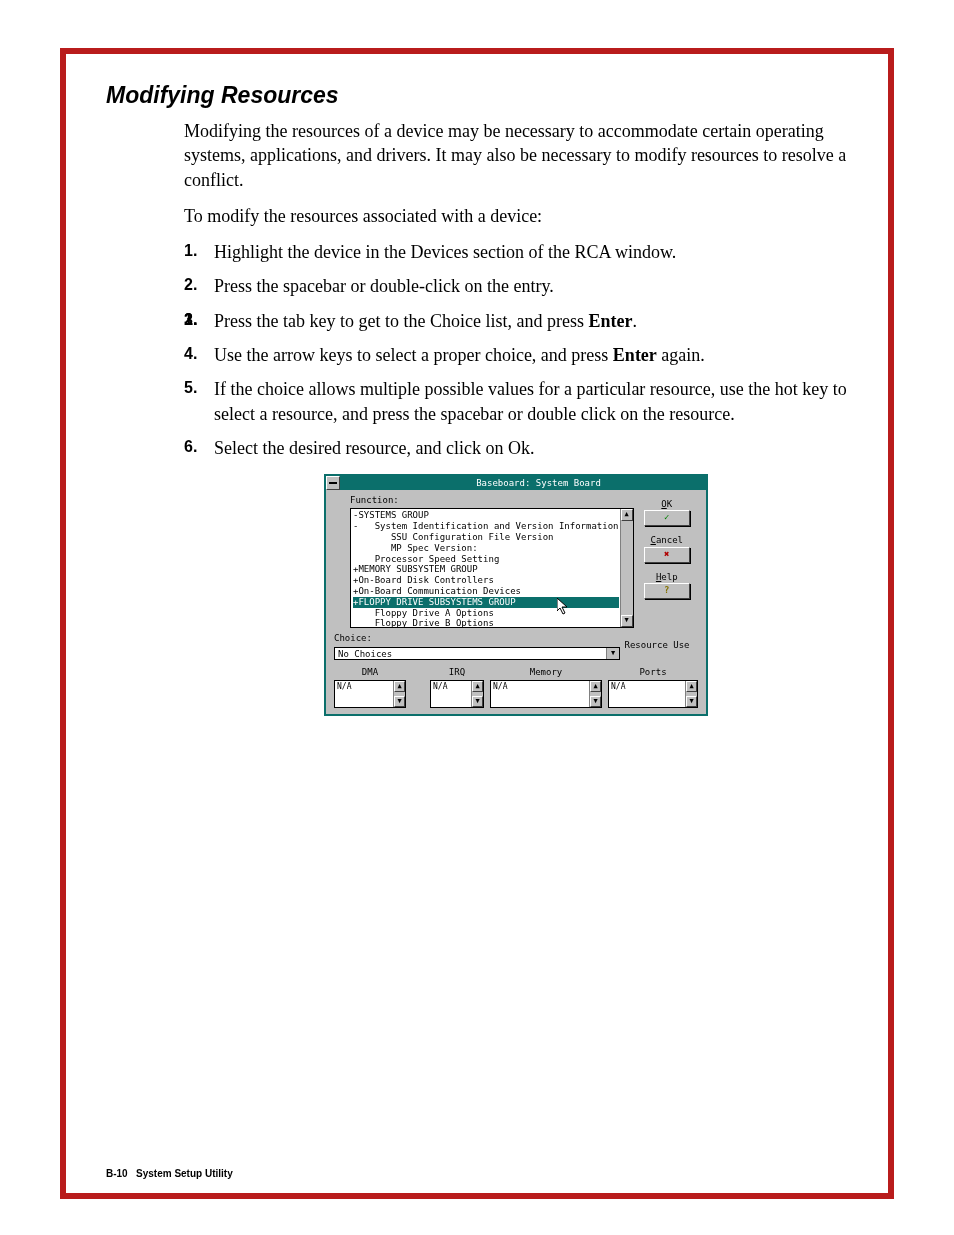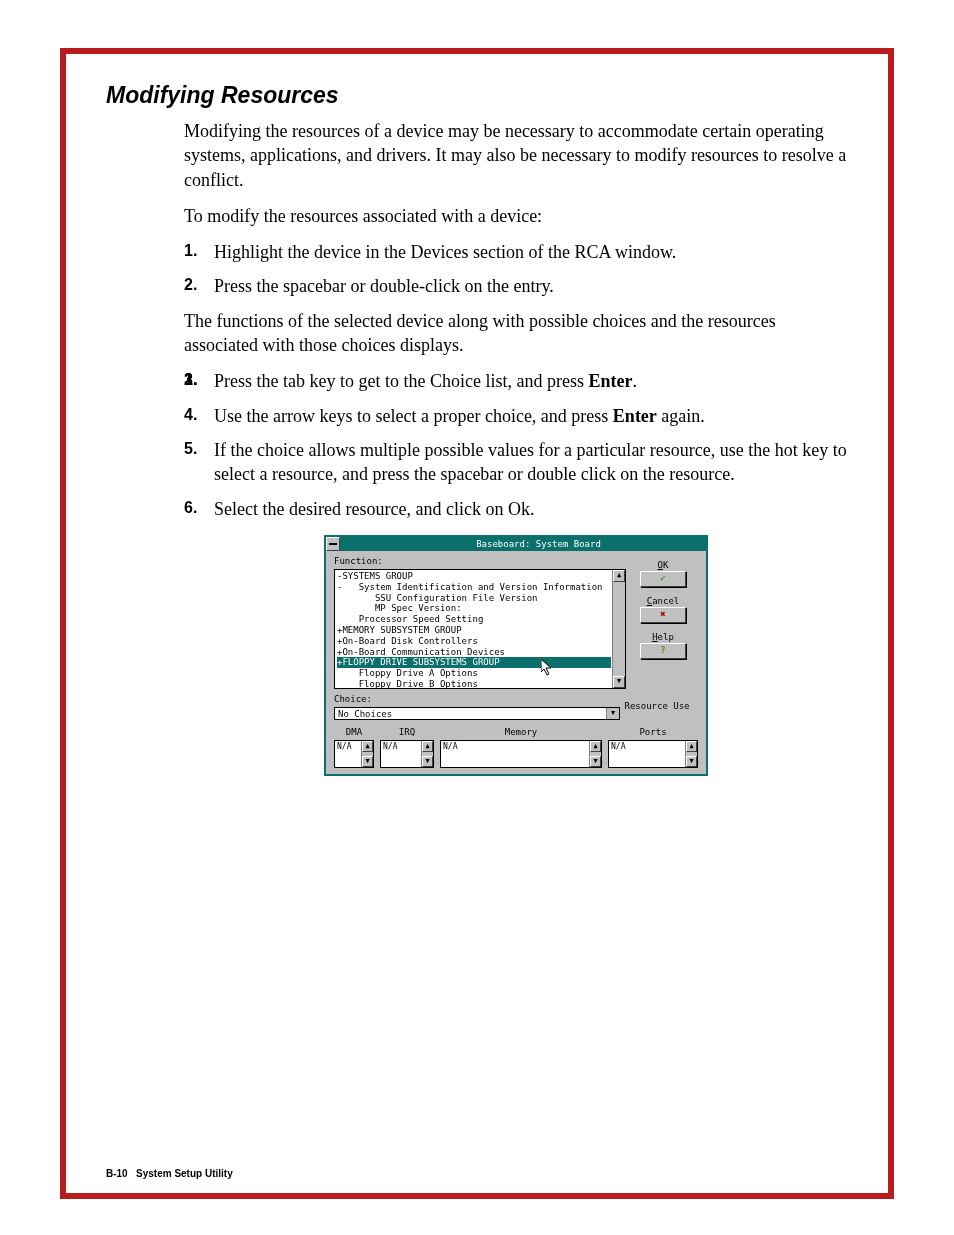--- a/index.html
+++ b/index.html
@@ -83,21 +83,21 @@
   .win-sysmenu {
     width: 14px; height: 14px;
     background: #c0c0c0;
     border: 1px solid #fff;
     border-right-color:#404040; border-bottom-color:#404040;
     box-sizing: border-box;
     display: flex; align-items:center; justify-content:center;
   }
   .win-sysmenu::before { content:""; width:8px; height:2px; background:#000; }
   .win-titletext { flex:1; text-align:center; font-size:9px; }
-  .win-content { padding: 2px 6px 2px 8px; display:flex; }
+  .win-content { padding: 2px 6px 2px 24px; display:flex; }
   .win-left { flex:1; }
   .win-right { width: 74px; text-align:center; }
   .label { font-size:9px; margin: 2px 0; }
   .listbox {
     border: 1px solid #000;
     background: #fff;
     position: relative;
     height: 120px;
     overflow: hidden;
     box-sizing: border-box;
@@ -145,21 +145,21 @@
   .res-use { width:74px; text-align:center; padding-right:4px; }
   .tabs { display:flex; padding: 6px 8px 0 8px; }
   .tabcol { text-align:center; }
   .tabcol .tabname { margin-bottom:2px; font-size:9px; }
   .tabcol .tbox {
     border:1px solid #000; background:#fff; height:28px; position:relative;
     box-sizing:border-box; font-size:8px; text-align:left; padding:1px 13px 1px 2px;
   }
   .tabcol .tbox .vscroll { width:11px; }
   .tabcol .tbox .sbtn { width:11px; height:11px; }
-  .tc-dma { width:40px; margin-right:6px;}
+  .tc-dma { width:72px; margin-right:24px;}
   .tc-irq { width:54px; margin-right:6px;}
   .tc-mem { flex:1; margin-right:6px;}
   .tc-ports { width:90px;}
   .caption {
     font-family: Arial, Helvetica, sans-serif;
     font-weight: bold; font-style: italic;
     font-size: 15px; text-align:center; margin-top:10px;
   }
   .cursor {
     position:absolute; width:13px; height:17px; pointer-events:none;
@@ -182,21 +182,20 @@
 
     <div class="body">
       <p>Modifying the resources of a device may be necessary to accommodate certain operating systems, applications, and drivers.  It may also be necessary to modify resources to resolve a conflict.</p>
       <p>To modify the resources associated with a device:</p>
 
       <ol class="steps">
         <li><span class="num">1.</span><span>Highlight the device in the Devices section of the RCA window.</span></li>
         <li><span class="num">2.</span><span>Press the spacebar or double-click on the entry.</span></li>
       </ol>
 
-      <p>The functions of the selected device along with possible choices and the resources associated with those choices displays.</p>
 
       <ol class="steps">
         <li><span class="num">1.</span></li>
         <li><span class="num">2.</span></li>
         <li><span class="num">3.</span>
           <span>Press the tab key to get to the Choice list, and press </span><span class="bold">Enter</span><span>.</span>
         </li>
         <li><span class="num">4.</span>
           <span>Use the arrow keys to select a proper choice, and press </span><span class="bold">Enter</span><span> again.</span>
         </li>

